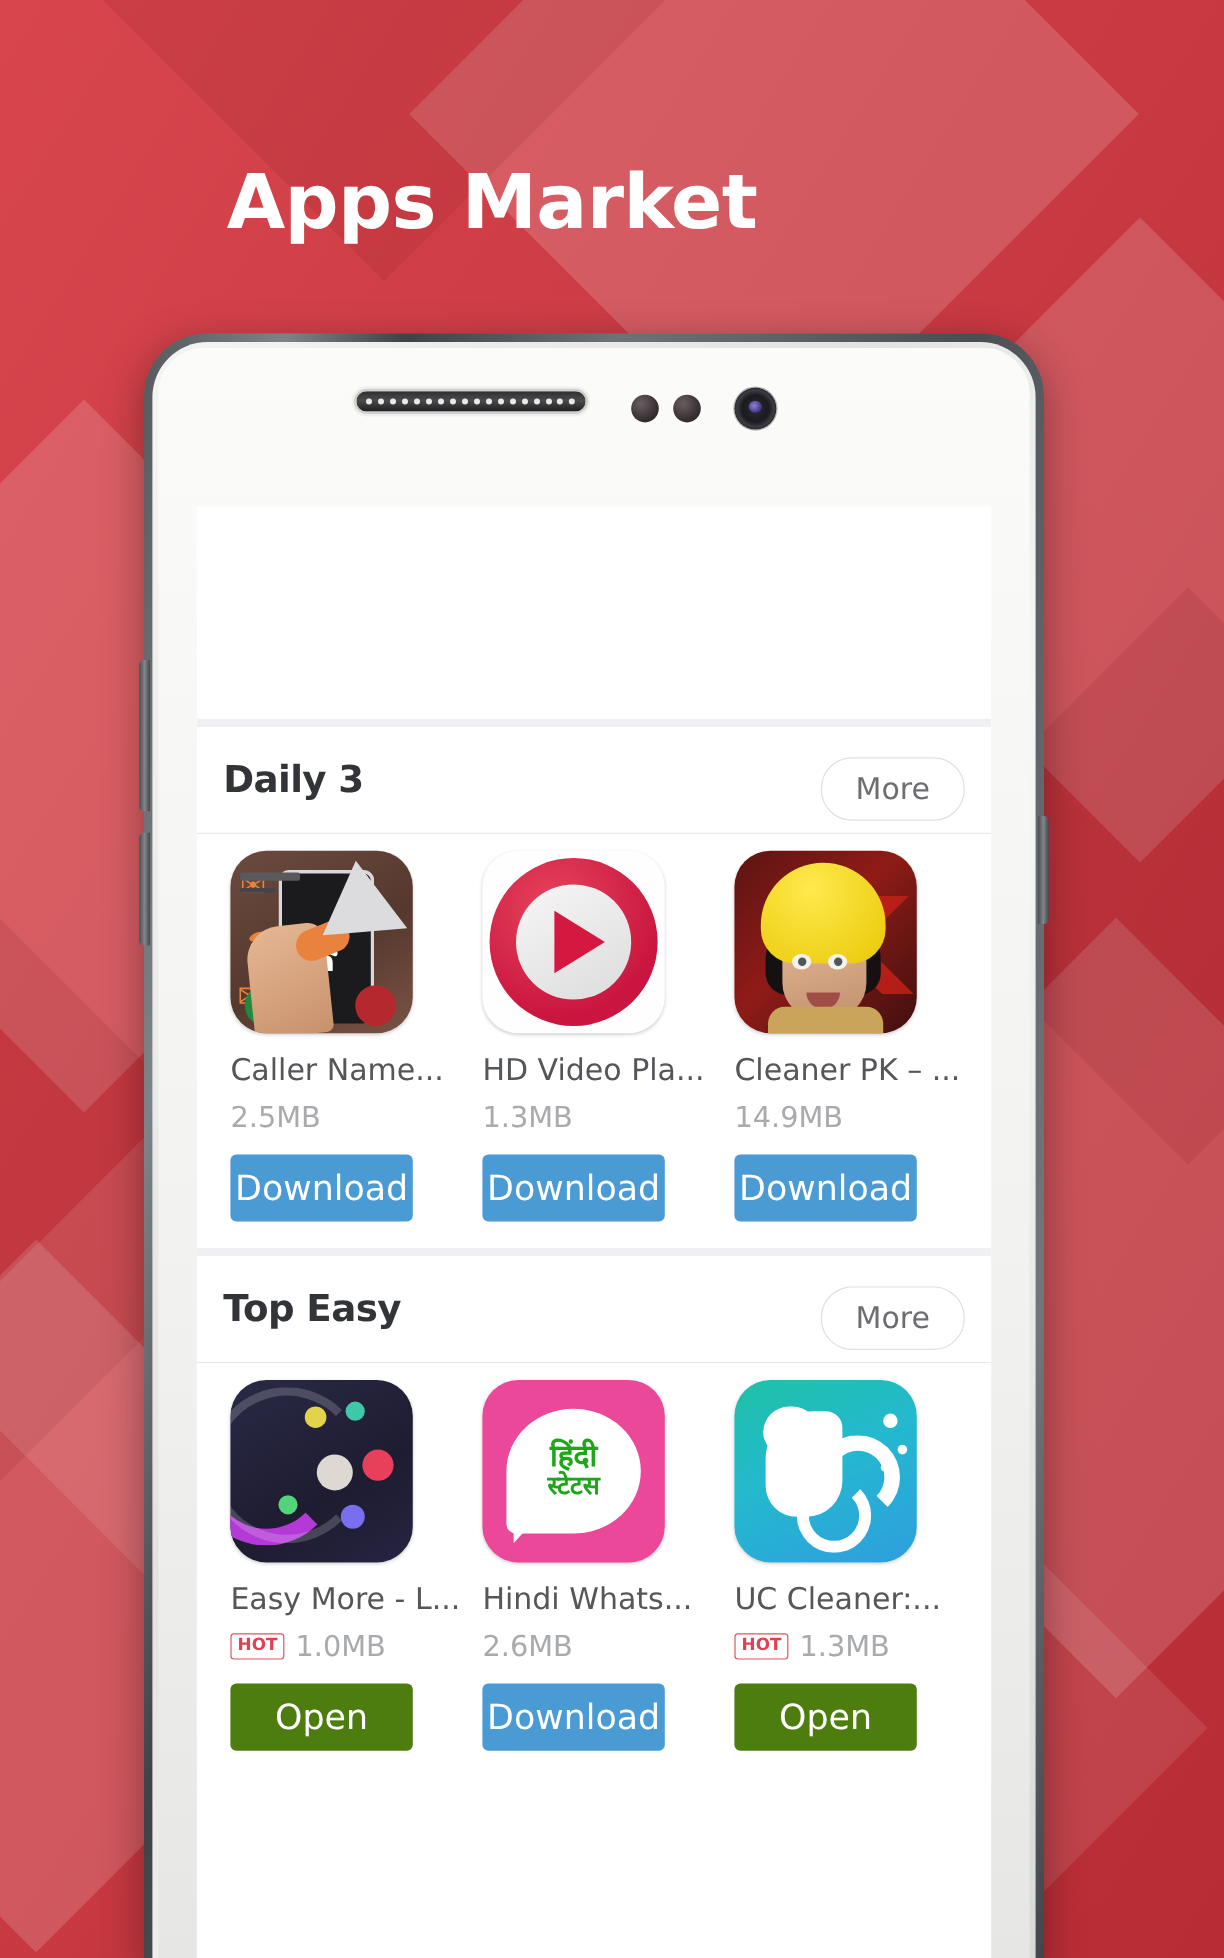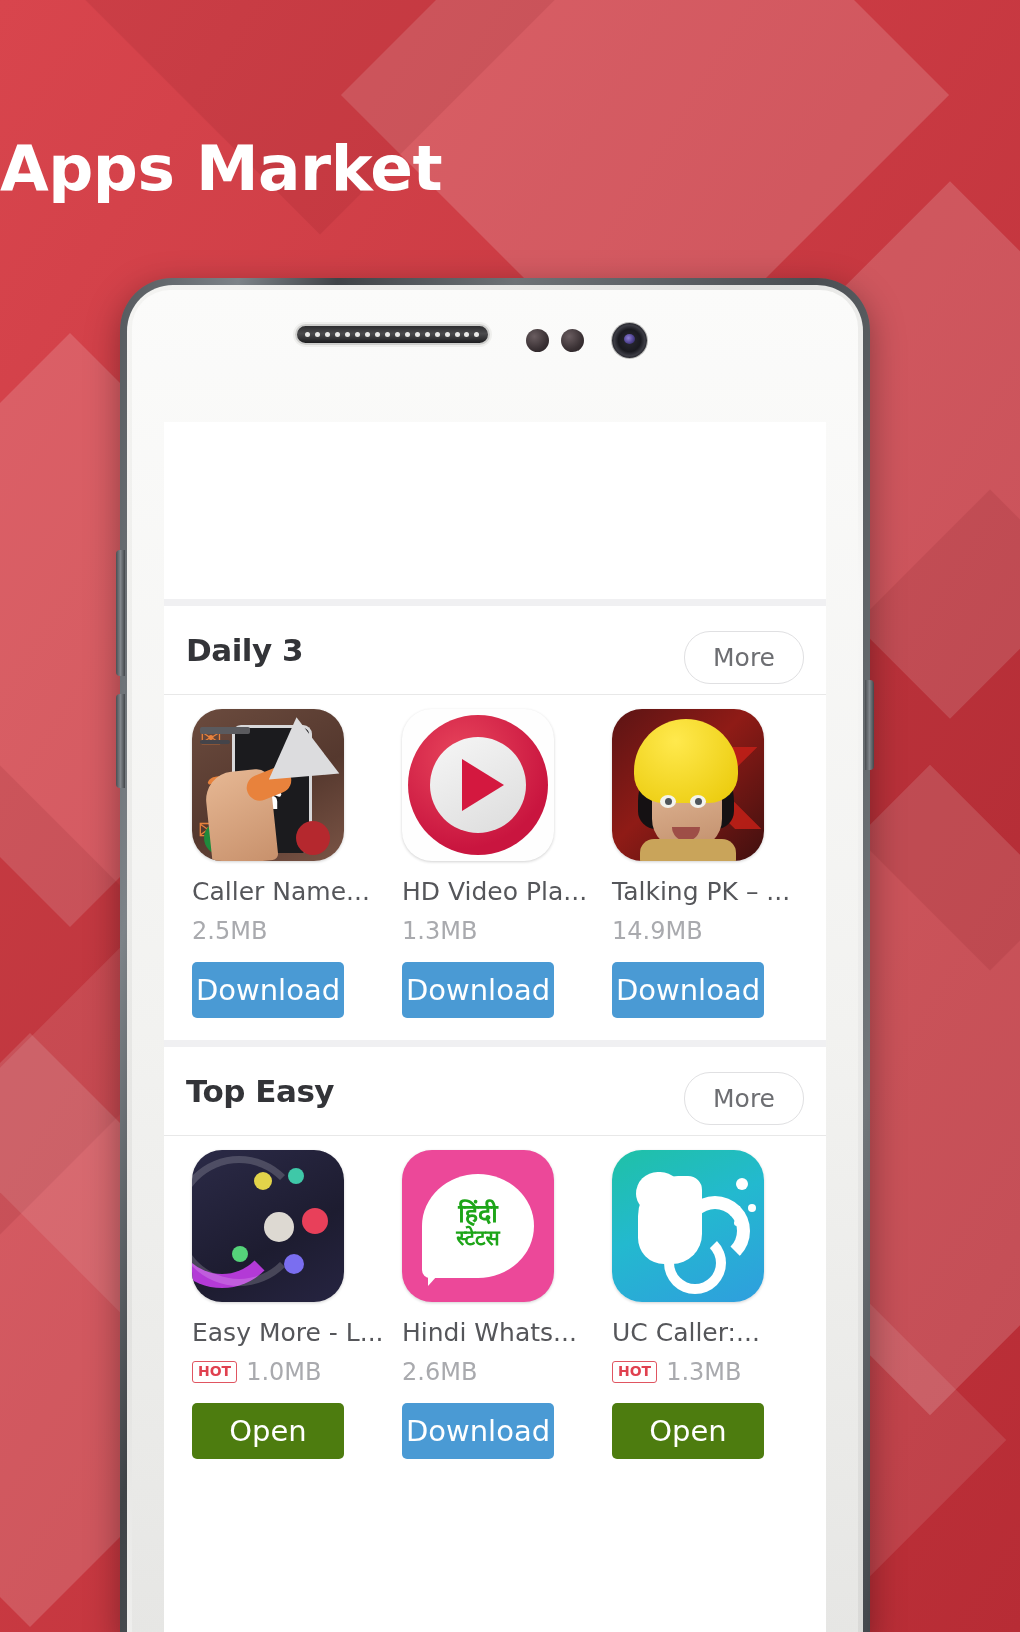--- a/index.html
+++ b/index.html
@@ -9,21 +9,21 @@
     background:#c9303a;
     overflow:hidden;
     position:relative;
   }
 
   
   #backdrop { position:absolute; inset:0; overflow:hidden; background:#c4323c; }
   .bg-l1 { background:linear-gradient(160deg,#d24048 0%, #b32b34 100%); position:absolute; inset:0; }
 
   
-  #title-wrap { position:absolute; top:132px; left:0; width:820px; z-index:5; }
+  #title-wrap { position:absolute; top:132px; left:0; width:820px; text-align:center; z-index:5; }
   #title-wrap h1 {
     color:#ffffff; font-size:63px; font-weight:bold; letter-spacing:-0.5px;
     font-family:"DejaVu Sans","Liberation Sans",sans-serif;
   }
 
   
   #phone {
     position:absolute; left:120px; top:278px; width:750px; height:1360px; z-index:4;
   }
   #phone-outer {
@@ -356,21 +356,21 @@
         <div class="app-icon ic-pk">
           <div class="kbig">K</div>
           <div class="hair"></div>
           <div class="face"></div>
           <div class="helmet"></div>
           <div class="eye l"></div>
           <div class="eye r"></div>
           <div class="mouth"></div>
           <div class="collar"></div>
         </div>
-        <div class="app-name">Talking PK – ...</div>
+        <div class="app-name">Cleaner PK – ...</div>
         <div class="app-meta">
           <span class="app-size">14.9MB</span>
         </div>
         <div class="action-btn btn-download">Download</div>
       </div>
 
     </div>
 
     <div class="section-divider"></div>
 
@@ -418,21 +418,21 @@
       <div class="app-cell">
         <div class="app-icon ic-uc">
           <div class="body"></div>
           <div class="head"></div>
           <div class="tail"></div>
           <div class="swirl"></div>
           <div class="spark s1"></div>
             <div class="spark s2"></div>
             <div class="spark s3"></div>
         </div>
-        <div class="app-name">UC Caller:...</div>
+        <div class="app-name">UC Cleaner:...</div>
         <div class="app-meta">
           <span class="hot-badge">HOT</span>
           <span class="app-size">1.3MB</span>
         </div>
         <div class="action-btn btn-open">Open</div>
       </div>
 
     </div>
 
   </div>

